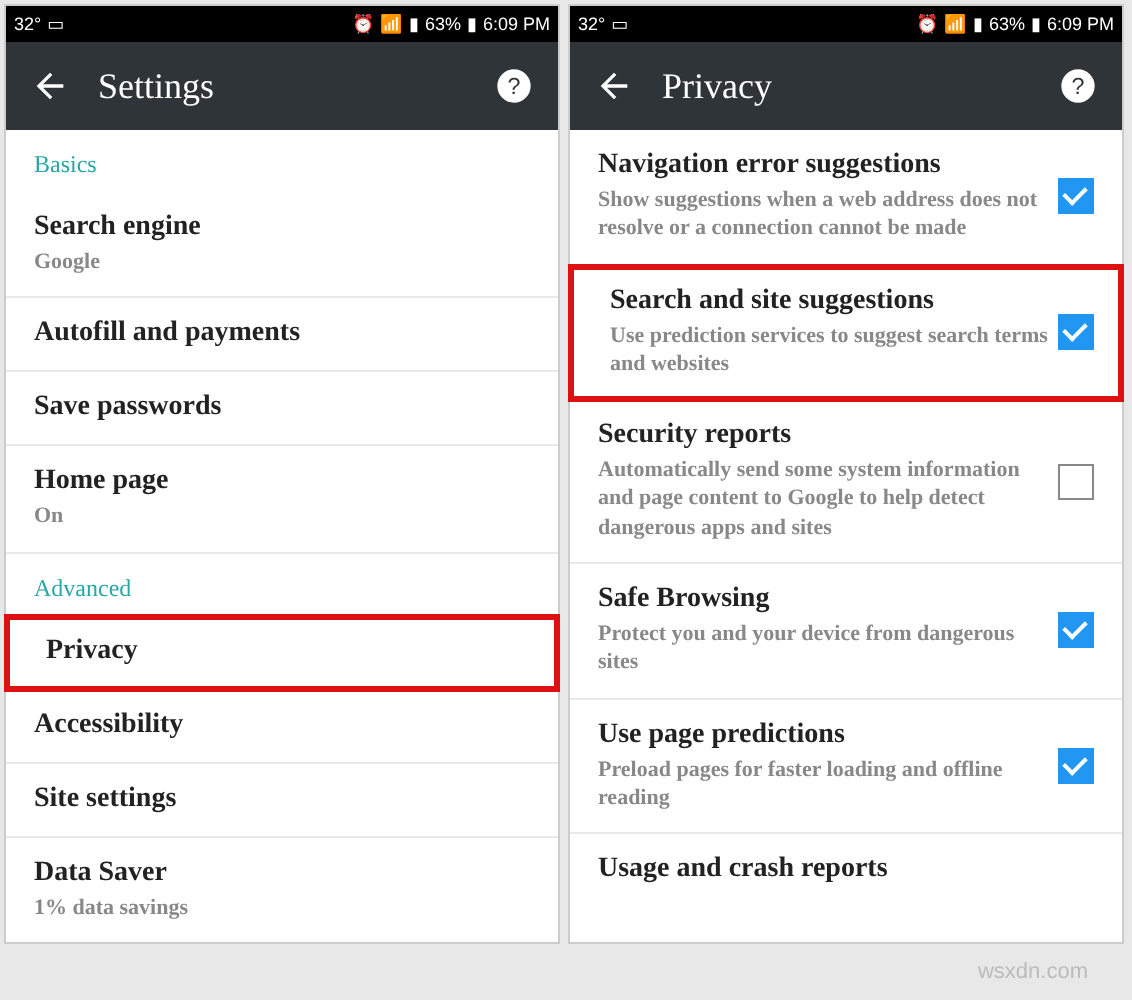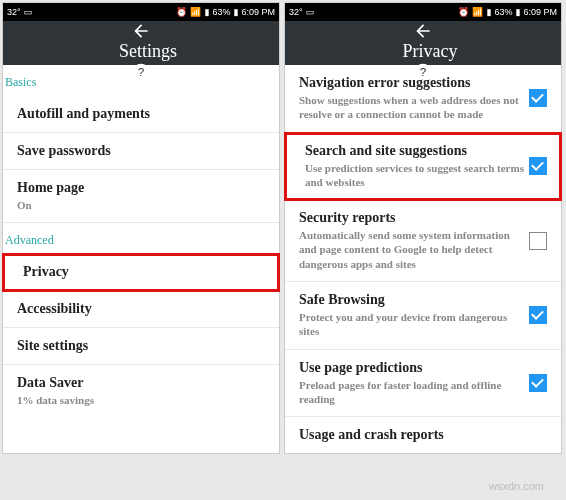--- a/index.html
+++ b/index.html
@@ -2,26 +2,26 @@
 <html><head>
 <meta charset="utf-8">
 <style>
 * { box-sizing: border-box; margin: 0; padding: 0; }
 body { font-family: "Comic Sans MS", "Segoe Script", cursive; background: #e8e8e8; width: 566px; height: 500px; overflow: hidden; position: relative; }
 .phones { display: flex; gap: 4px; padding: 2px; }
 .phone { background: #fff; width: 278px; border: 1px solid #ccc; }
 .statusbar { background: #000; color: #fff; height: 18px; font-size: 9px; display: flex; align-items: center; padding: 0 4px; font-family: sans-serif; }
 .statusbar .sb-left { display: flex; gap: 3px; align-items: flex-start; }
 .statusbar .sb-right { margin-left: auto; display: flex; gap: 3px; align-items: center; }
-.appbar { background: #2f3438; color: #fff; height: 44px; display: flex; align-items: center; padding: 0 12px; flex-direction: column; }
+.appbar { background: #2f3438; color: #fff; height: 44px; display: flex; align-items: center; padding: 0 12px; }
 .appbar .back { width: 20px; }
 .appbar .title { font-size: 18px; margin-left: 14px; flex: 1; }
 .appbar .help { width: 20px; height: 20px; }
 .content { background: #fff; }
-.section-label { color: #29a6a6; font-size: 12px; padding: 10px 2px 6px; }
+.section-label { color: #29a6a6; font-size: 12px; padding: 10px 14px 6px; }
 .row { padding: 10px 14px; border-bottom: 1px solid #e8e8e8; display: flex; align-items: center; font-weight: bold; }
 .row .text { flex: 1; }
 .row .t { font-size: 14px; color: #222; }
 .row .s { font-size: 11px; color: #888; margin-top: 2px; line-height: 1.3; }
 .chk { width: 18px; height: 18px; border: 1.5px solid #888; flex-shrink: 0; }
 .chk.checked { background: #2196f3; border-color: #2196f3; position: relative; }
 .chk.checked::after { content:''; position:absolute; left:4px; top:1px; width:5px; height:9px; border:solid #fff; border-width:0 2px 2px 0; transform:rotate(45deg); }
 .highlight { outline: 3px solid #d11; outline-offset: -2px; padding-left: 20px; }
 .watermark { position: absolute; bottom: 8px; right: 22px; font-family: sans-serif; font-size: 11px; color: #bbb; margin-left: 40px; }
 svg { display: block; }
@@ -55,20 +55,26 @@
       <span class="title">Settings</span>
       <span class="help">
         <svg viewBox="0 0 24 24" width="20" height="20" fill="#fff">
             <circle cx="12" cy="12" r="10" fill="#fff"></circle>
             <text x="12" y="17" text-anchor="middle" font-size="14" fill="#2f3438" font-family="sans-serif">?</text>
           </svg>
       </span>
     </div>
     <div class="content">
       <div class="section-label">Basics</div>
+      <div class="row">
+          <div class="text">
+            <div class="t">Search engine</div>
+            <div class="s">Google</div>
+          </div>
+        </div>
       <div class="row">
           <div class="text">
             <div class="t">Autofill and payments</div>
           </div>
         </div>
       <div class="row">
           <div class="text">
             <div class="t">Save passwords</div>
           </div>
         </div>

